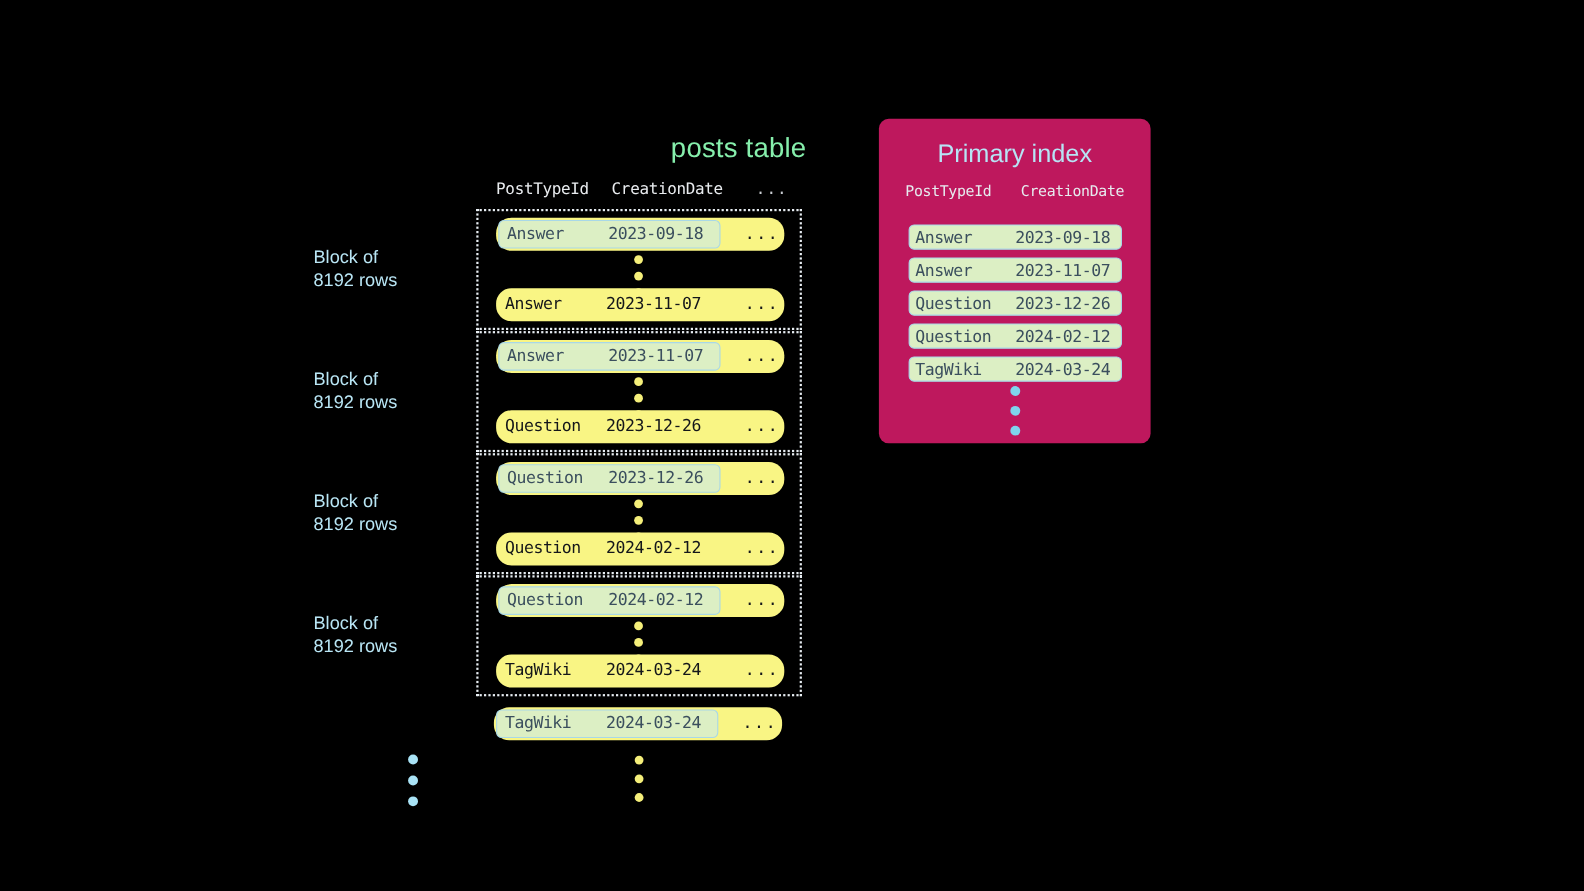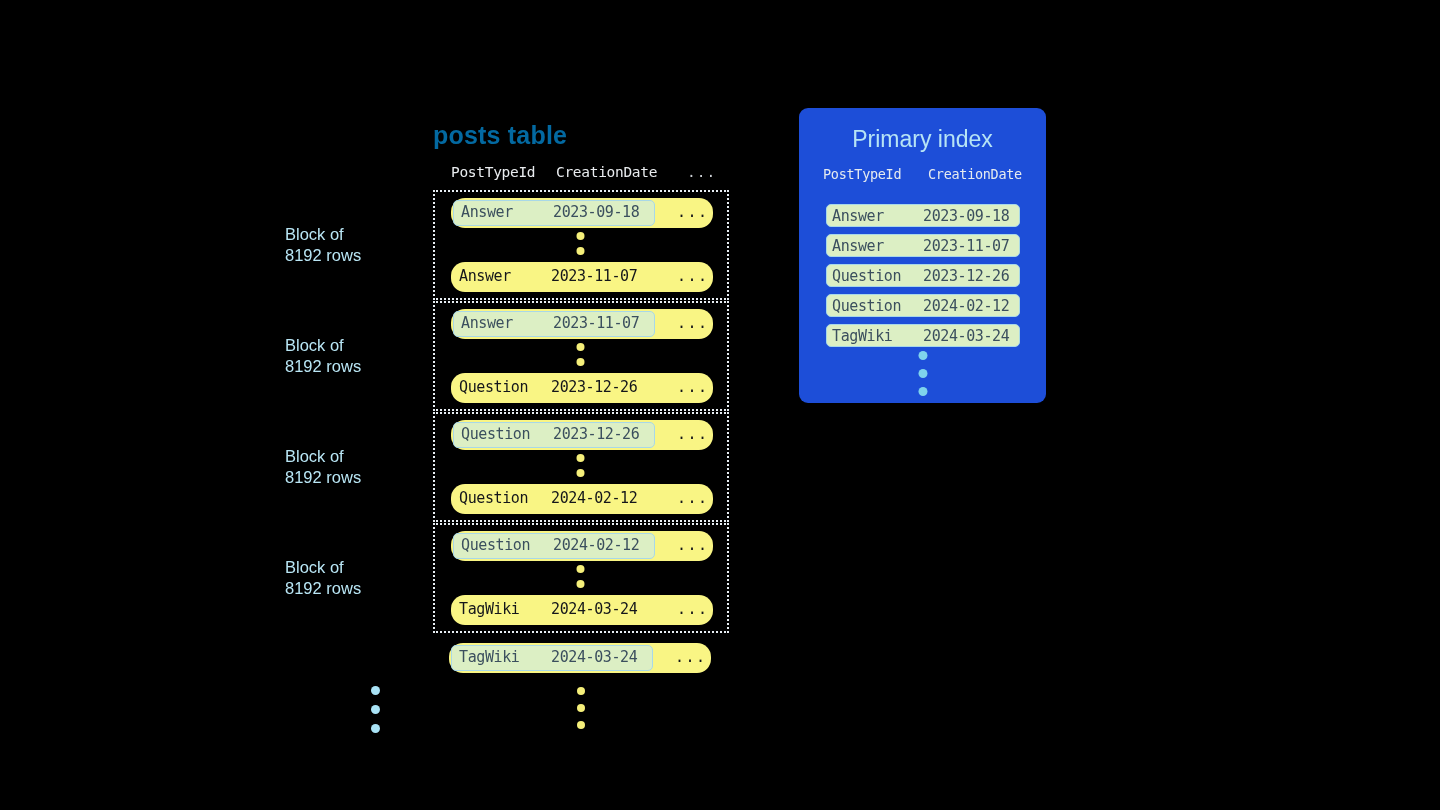--- a/index.html
+++ b/index.html
@@ -28,24 +28,24 @@
     left: 433px;
     top: 118px;
     width: 300px;
   }
 
   .table-title {
     position: absolute;
     left: 0;
     top: 0;
     width: 300px;
-    text-align: left;
-    color: #0369a1;
+    text-align: right;
+    color: #86efac;
     font-size: 25px;
-    font-weight: 700;
+    font-weight: 400;
     letter-spacing: .2px;
     line-height: 34px;
     white-space: nowrap;
   }
 
   .col-headers {
     position: absolute;
     left: 18px;
     top: 46px;
     width: 264px;
@@ -193,21 +193,21 @@
     margin-bottom: 10px;
   }
 
   
   .index-panel {
     position: absolute;
     left: 799px;
     top: 108px;
     width: 247px;
     height: 295px;
-    background: #1d4ed8;
+    background: #be185d;
     border-radius: 9px;
   }
 
   .index-title {
     position: absolute;
     left: 0;
     top: 15px;
     width: 247px;
     text-align: center;
     color: #b7e4f5;

